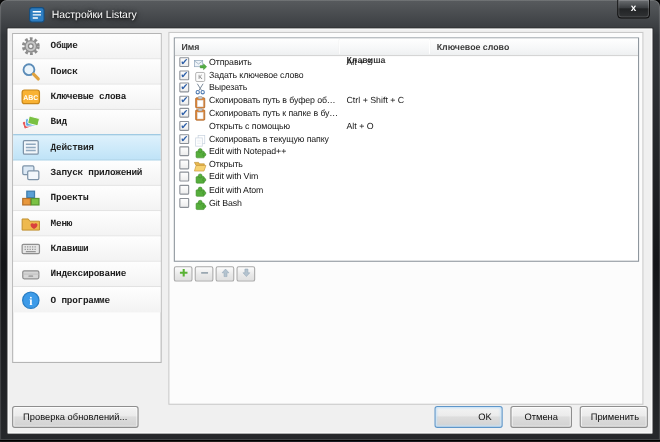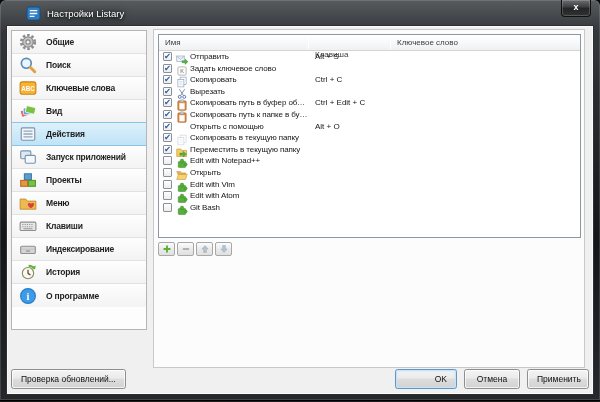--- a/index.html
+++ b/index.html
@@ -32,30 +32,30 @@
   
   .sidebar { position:absolute; left:3px; top:3px; width:136px; height:300px;
     background:#fdfdfd; border:1px solid #b5b5b5; }
   .side-item { height:23px; display:flex; align-items:center; border-bottom:1px solid #e2e2e2;
     background:linear-gradient(180deg,#fefefe,#f3f3f3); cursor:default; }
   .side-item:last-child { border-bottom:none; }
   .side-item.selected { background:linear-gradient(180deg,#def1fc,#bfe3f7);
     border-top:1px solid #8ec3e2; border-bottom:1px solid #8ec3e2; margin-top:-1px; height:24px; }
   .side-icon { width:18px; height:18px; margin-left:7px; flex:none; }
   .side-icon svg { width:18px; height:18px; }
-  .side-label { font-size:8.5px; font-weight:bold; color:#1e1e1e; margin-left:9px; letter-spacing:-0.2px; white-space:nowrap; }
+  .side-label { font-size:8.5px; font-weight:bold; color:#1e1e1e; margin-left:9px; letter-spacing:-0.2px; white-space:nowrap;font-family:Liberation Mono, monospace; }
 
   
   .main-panel { position:absolute; left:145px; top:2px; width:432px; height:339px;
     background:#fcfcfc; border:1px solid #c9c9c9; }
 
   .listview { position:absolute; left:4px; top:4px; width:423px; height:204px;
     background:#fff; border:1px solid #8f979e; }
   .lv-header { position:relative; height:16px; background:linear-gradient(180deg,#ffffff,#f6f7f8 60%,#eef0f1);
-    border-bottom:1px solid #d5d5d5; font-size:8px; color:#3c3c3c; }
+    border-bottom:1px solid #d5d5d5; font-size:8px; color:#3c3c3c;font-weight:bold; }
   .lv-header .hcol { position:absolute; top:3px; white-space:nowrap; cursor:default; }
   .h-name { left:6px; } .h-key { left:156px;margin-top:12px; } .h-keyword { left:238px; }
   .h-sep { position:absolute; top:1px; bottom:1px; width:1px; background:#e0e0e0; border-right:1px solid #fff; }
   .sep1 { left:149px; } .sep2 { left:231px; }
 
   .lv-body { position:relative; }
   .lv-row { position:relative; height:11.6px; cursor:default; }
   .cb { position:absolute; left:4px; top:1px; width:9px; height:9px; background:linear-gradient(180deg,#fefefe,#ededed);
     border:1px solid #8b9097; border-radius:1px; }
   .cb.checked::after { content:"✔"; position:absolute; left:0px; top:-2px; font-size:8.5px; color:#2d5fa8; }
@@ -174,29 +174,20 @@
           <div class="side-item">
             <span class="side-icon"><svg viewBox="0 0 16 16" xmlns="http://www.w3.org/2000/svg">
                 <rect x="1.5" y="5.5" width="13" height="6.5" rx="1.2" fill="#d6d6d6" stroke="#8f8f8f"></rect>
                 <path d="M1.5 8.2 h13" stroke="#bdbdbd" stroke-width="0.7"></path>
                 <rect x="6" y="9" width="4" height="1.6" rx="0.8" fill="#a5a5a5"></rect>
               </svg></span>
             <span class="side-label">Индексирование</span>
           </div>
           <div class="side-item">
             <span class="side-icon"><svg viewBox="0 0 16 16" xmlns="http://www.w3.org/2000/svg">
-                <circle cx="8" cy="9" r="5" fill="#fdf8ec" stroke="#8a8a6a"></circle>
-                <path d="M8 6 v3.2 l2.2 1.5" stroke="#4a4a4a" stroke-width="1.1" fill="none"></path>
-                <path d="M13.8 5.4 a6.6 6.6 0 0 0 -5.2 -3" stroke="#5cb531" stroke-width="1.7" fill="none"></path>
-                <path d="M15 2.2 l-0.8 3.4 -3-1.6z" fill="#5cb531"></path>
-              </svg></span>
-            <span class="side-label">История</span>
-          </div>
-          <div class="side-item">
-            <span class="side-icon"><svg viewBox="0 0 16 16" xmlns="http://www.w3.org/2000/svg">
                 <circle cx="8" cy="8" r="6.6" fill="#3d9be9" stroke="#2a7ec4"></circle>
                 <text x="8" y="11.8" font-size="9.5" font-weight="bold" font-family="serif" text-anchor="middle" fill="#fff">i</text>
               </svg></span>
             <span class="side-label">О программе</span>
           </div>
         </div>
 
       <div class="main-panel">
         <div class="listview">
           <div class="lv-header">
@@ -224,48 +215,37 @@
                     <rect x="2.5" y="2.5" width="11" height="11" rx="1.6" fill="#fbfbfb" stroke="#9a9a9a" stroke-width="0.9"></rect>
                     <text x="8" y="11" font-size="7.5" text-anchor="middle" fill="#6a6a6a" font-family="sans-serif">K</text>
                   </svg></span>
                 <span class="cell-name">Задать ключевое слово</span>
                 <span class="cell-key"></span>
                 <span class="cell-keyword"></span>
               </div>
               <div class="lv-row">
                 <span class="cb checked"></span>
                 <span class="row-icon"><svg viewBox="0 0 16 16" xmlns="http://www.w3.org/2000/svg">
-                    <rect x="5.5" y="1.5" width="8" height="10" fill="#fff" stroke="#8aa0ba" stroke-width="0.9"></rect>
-                    <rect x="2.5" y="4.5" width="8" height="10" fill="#fff" stroke="#8aa0ba" stroke-width="0.9"></rect>
-                    <path d="M4.3 7.3 h4.4 M4.3 9.3 h4.4 M4.3 11.3 h4.4" stroke="#c3d0de" stroke-width="0.8"></path>
-                  </svg></span>
-                <span class="cell-name">Скопировать</span>
-                <span class="cell-key">Ctrl + C</span>
-                <span class="cell-keyword"></span>
-              </div>
-              <div class="lv-row">
-                <span class="cb checked"></span>
-                <span class="row-icon"><svg viewBox="0 0 16 16" xmlns="http://www.w3.org/2000/svg">
                     <path d="M4.5 1.5 L9.5 9.5 M11.5 1.5 L6.5 9.5" stroke="#7b8a99" stroke-width="1.2"></path>
                     <circle cx="5" cy="11.8" r="2" fill="none" stroke="#4f7ab0" stroke-width="1.3"></circle>
                     <circle cx="11" cy="11.8" r="2" fill="none" stroke="#4f7ab0" stroke-width="1.3"></circle>
                   </svg></span>
                 <span class="cell-name">Вырезать</span>
                 <span class="cell-key"></span>
                 <span class="cell-keyword"></span>
               </div>
               <div class="lv-row">
                 <span class="cb checked"></span>
                 <span class="row-icon"><svg viewBox="0 0 16 16" xmlns="http://www.w3.org/2000/svg">
                     <rect x="2.5" y="2.5" width="11" height="12.5" rx="1.2" fill="#e0873a" stroke="#a95f1e" stroke-width="0.9"></rect>
                     <rect x="5.5" y="1" width="5" height="3" rx="1" fill="#cdcdcd" stroke="#8f8f8f" stroke-width="0.6"></rect>
                     <rect x="4.5" y="5.5" width="7" height="8" fill="#fff" stroke="#d8d8d8" stroke-width="0.6"></rect>
                   </svg></span>
                 <span class="cell-name">Скопировать путь в буфер обмена</span>
-                <span class="cell-key">Ctrl + Edit + C</span>
+                <span class="cell-key">Ctrl + Shift + C</span>
                 <span class="cell-keyword"></span>
               </div>
               <div class="lv-row">
                 <span class="cb checked"></span>
                 <span class="row-icon"><svg viewBox="0 0 16 16" xmlns="http://www.w3.org/2000/svg">
                     <rect x="2.5" y="2.5" width="11" height="12.5" rx="1.2" fill="#e0873a" stroke="#a95f1e" stroke-width="0.9"></rect>
                     <rect x="5.5" y="1" width="5" height="3" rx="1" fill="#cdcdcd" stroke="#8f8f8f" stroke-width="0.6"></rect>
                     <rect x="4.5" y="5.5" width="7" height="8" fill="#fff" stroke="#d8d8d8" stroke-width="0.6"></rect>
                   </svg></span>
                 <span class="cell-name">Скопировать путь к папке в буфер обм...</span>
@@ -282,30 +262,20 @@
               <div class="lv-row">
                 <span class="cb checked"></span>
                 <span class="row-icon"><svg viewBox="0 0 16 16" xmlns="http://www.w3.org/2000/svg">
                     <g opacity="0.45">
                       <rect x="5.5" y="1.5" width="8" height="10" fill="#fff" stroke="#8aa0ba" stroke-width="0.9"></rect>
                       <rect x="2.5" y="4.5" width="8" height="10" fill="#fff" stroke="#8aa0ba" stroke-width="0.9"></rect>
                       <path d="M4.3 7.3 h4.4 M4.3 9.3 h4.4 M4.3 11.3 h4.4" stroke="#c3d0de" stroke-width="0.8"></path>
                     </g>
                   </svg></span>
                 <span class="cell-name">Скопировать в текущую папку</span>
-                <span class="cell-key"></span>
-                <span class="cell-keyword"></span>
-              </div>
-              <div class="lv-row">
-                <span class="cb checked"></span>
-                <span class="row-icon"><svg viewBox="0 0 16 16" xmlns="http://www.w3.org/2000/svg">
-                    <path d="M1 4 h5.5 l1.2 2 H14 v8 H1z" fill="#f6cf5e" stroke="#c9973b" stroke-width="0.9"></path>
-                    <path d="M5 9.4 h4.5 v-2.4 l4.5 3.9 -4.5 3.9 v-2.4 H5z" fill="#53b043" stroke="#3c8a30" stroke-width="0.5"></path>
-                  </svg></span>
-                <span class="cell-name">Переместить в текущую папку</span>
                 <span class="cell-key"></span>
                 <span class="cell-keyword"></span>
               </div>
               <div class="lv-row">
                 <span class="cb"></span>
                 <span class="row-icon"><svg viewBox="0 0 16 16" xmlns="http://www.w3.org/2000/svg">
                     <rect x="3" y="6" width="10" height="8" rx="1.2" fill="#56ae3c" stroke="#3f8a2a" stroke-width="0.7"></rect>
                     <circle cx="8" cy="5.2" r="2.4" fill="#56ae3c" stroke="#3f8a2a" stroke-width="0.7"></circle>
                     <circle cx="13" cy="10" r="1.9" fill="#56ae3c" stroke="#3f8a2a" stroke-width="0.7"></circle>
                   </svg></span>

